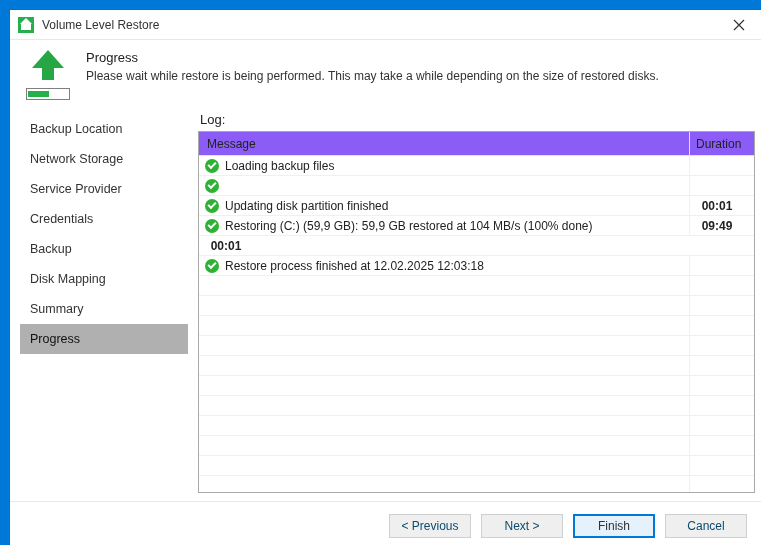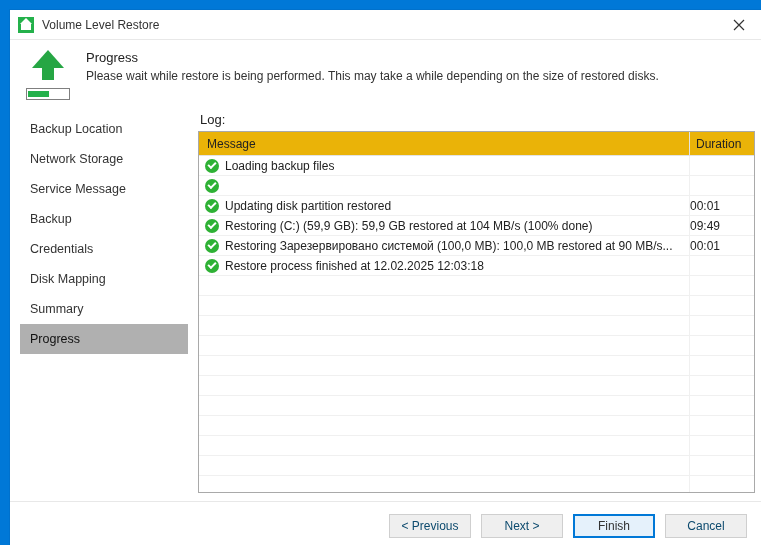--- a/index.html
+++ b/index.html
@@ -127,21 +127,21 @@
   .log-box {
     flex: 1;
     border: 1px solid #a9a9a9;
     background: #fff;
     display: flex;
     flex-direction: column;
     min-height: 0;
   }
   .log-header {
     display: flex;
-    background: #eab308;
+    background: #8b5cf6;
     border-bottom: 1px solid #e3e3e3;
     height: 24px;
     align-items: center;
     font-size: 12px;
     color: #222;
   }
   .col-msg { flex: 1; padding-left: 8px; border-right: 1px solid #e3e3e3; height: 100%; display: flex; align-items: center;}
   .col-dur { width: 64px; text-align: left; padding-left: 6px; padding-right:6px;}
   .log-rows { flex: 1; overflow: hidden; }
   .log-row {
@@ -158,21 +158,21 @@
     align-items: center;
     padding-left: 6px;
     overflow: hidden;
     white-space: nowrap;
     text-overflow: ellipsis;
     border-right: 1px solid #f0f0f0;
     height: 100%;
     min-width: 0;
   }
   .log-row .msg span.text { overflow: hidden; text-overflow: ellipsis; white-space: nowrap; min-width: 0;}
-  .log-row .dur { width: 64px; text-align: left; padding-right: 10px; }
+  .log-row .dur { width: 64px; text-align: center; padding-right: 10px; font-weight: bold; }
   .ok-icon {
     width: 14px; height: 14px;
     border-radius: 50%;
     background: #2eb135;
     margin-right: 6px;
     flex-shrink: 0;
     position: relative;
   }
   .ok-icon::after {
     content: "";
@@ -233,23 +233,23 @@
     <div class="header-text">
       <div class="heading">Progress</div>
       <div class="sub">Please wait while restore is being performed. This may take a while depending on the size of restored disks.</div>
     </div>
   </div>
 
   <div class="body">
     <div class="sidebar" id="sidebar">
         <div class="sidebar-item">Backup Location</div>
         <div class="sidebar-item">Network Storage</div>
-        <div class="sidebar-item">Service Message</div>
+        <div class="sidebar-item">Service Provider</div>
+        <div class="sidebar-item">Credentials</div>
         <div class="sidebar-item">Backup</div>
-        <div class="sidebar-item">Credentials</div>
         <div class="sidebar-item">Disk Mapping</div>
         <div class="sidebar-item">Summary</div>
         <div class="sidebar-item selected">Progress</div>
       </div>
     <div class="main">
       <div class="log-label">Log:</div>
       <div class="log-box">
         <div class="log-header">
           <div class="col-msg">Message</div>
           <div class="col-dur">Duration</div>
@@ -264,36 +264,32 @@
             </div>
             <div class="log-row">
               <div class="msg">
                 <div class="ok-icon"></div>
               </div>
               <div class="dur"></div>
             </div>
             <div class="log-row">
               <div class="msg">
                 <div class="ok-icon"></div>
-                <span class="text">Updating disk partition restored</span>
+                <span class="text">Updating disk partition finished</span>
               </div>
               <div class="dur">00:01</div>
             </div>
             <div class="log-row">
               <div class="msg">
                 <div class="ok-icon"></div>
                 <span class="text">Restoring (C:) (59,9 GB): 59,9 GB restored at 104 MB/s (100% done)</span>
               </div>
               <div class="dur">09:49</div>
             </div>
             <div class="log-row">
-              <div class="msg">
-                <div class="ok-icon"></div>
-                <span class="text">Restoring Зарезервировано системой (100,0 MB): 100,0 MB restored at 90 MB/s...</span>
-              </div>
               <div class="dur">00:01</div>
             </div>
             <div class="log-row">
               <div class="msg">
                 <div class="ok-icon"></div>
                 <span class="text">Restore process finished at 12.02.2025 12:03:18</span>
               </div>
               <div class="dur"></div>
             </div>
             <div class="empty-row">

